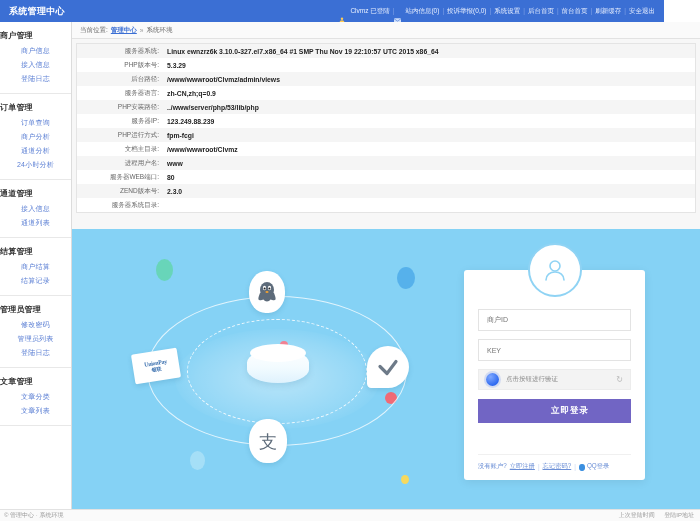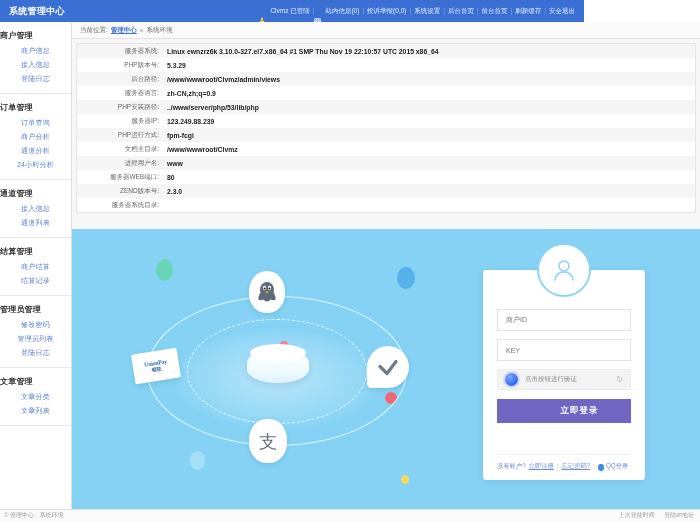--- a/index.html
+++ b/index.html
@@ -7,21 +7,21 @@
     margin: 0; padding: 0;
     width: 700px; height: 521px;
     overflow: hidden;
     background: #fff;
     font-family: "Liberation Sans", "DejaVu Sans", sans-serif;
   }
 
   
   .topbar {
     position: absolute; left: 0; top: 0;
-    width: 584px; height: 22px;
+    width: 664px; height: 22px;
     background: #3b6fd4;
     display: flex; align-items: center;
   }
   .logo {
     width: 72px; min-width: 72px;
     color: #ffffff;
     font-size: 9px;
     font-weight: bold;
     padding-left: 9px;
     letter-spacing: .3px;
@@ -192,21 +192,21 @@
     display:flex; align-items:center; justify-content:center;
     flex-direction: column;
   }
   .up-t1 { font-size: 6px; font-weight: bold; color: #3a6fae; letter-spacing:-.3px; font-family:"Liberation Serif", serif; }
   .up-t2 { font-size: 5px; font-weight: bold; color: #3a6fae; letter-spacing:-.2px; }
 
   
   .loginbox {
     position: absolute;
     right: 55px; top: 41px;
-    width: 162px; height: 210px;
+    width: 181px; height: 210px;
     background: #ffffff;
     border-radius: 3px;
     box-shadow: 0 2px 10px rgba(0,0,0,.08);
   }
   .avatar-ring {
     position: absolute;
     left: 50%; transform: translateX(-50%);
     top: -27px;
     width: 54px; height: 54px;
     border-radius: 50%;

